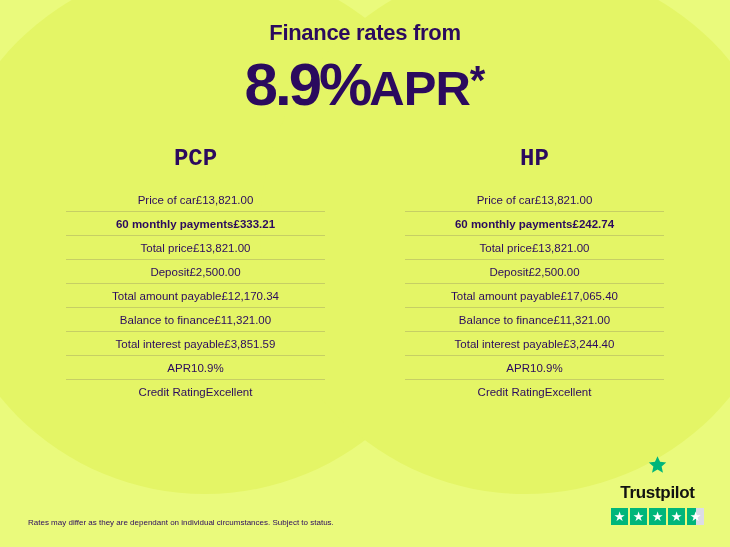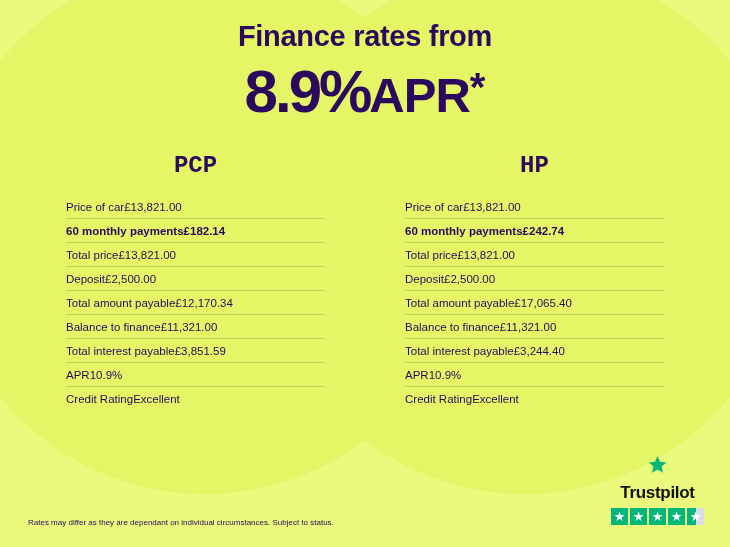--- a/index.html
+++ b/index.html
@@ -40,21 +40,21 @@
   }
   .content {
     position: relative;
     z-index: 3;
     width: 730px;
     height: 547px;
   }
   .headline {
     text-align: center;
     color: #2b0a5e;
-    font-size: 29px;
+    font-size: 22px;
     font-weight: bold;
     letter-spacing: -0.3px;
     padding-top: 20px;
   }
   .rate-line {
     text-align: center;
     color: #2b0a5e;
     margin-top: 4px;
     white-space: nowrap;
   }
@@ -91,21 +91,21 @@
   .col-title {
     text-align: center;
     color: #2b0a5e;
     font-size: 24px;
     font-weight: bold;
     margin-bottom: 16px;
     font-family: Liberation Mono, monospace;
   }
   .row {
     display: flex;
-    justify-content: flex-start;
+    justify-content: center;
     align-items: baseline;
     color: #2b0a5e;
     font-size: 11.5px;
     padding: 5.5px 0 5.5px 0;
     border-bottom: 1px solid rgba(43, 10, 94, 0.16);
   }
   .row:last-child {
     border-bottom: none;
   }
   .row.bold .label,
@@ -187,21 +187,21 @@
 
       <div class="col">
         <div class="col-title">PCP</div>
 
         <div class="row">
           <span class="label">Price of car</span>
           <span class="value">£13,821.00</span>
         </div>
         <div class="row bold">
           <span class="label">60 monthly payments</span>
-          <span class="value">£182.14</span>
+          <span class="value">£333.21</span>
         </div>
         <div class="row">
           <span class="label">Total price</span>
           <span class="value">£13,821.00</span>
         </div>
         <div class="row">
           <span class="label">Deposit</span>
           <span class="value">£2,500.00</span>
         </div>
         <div class="row">

